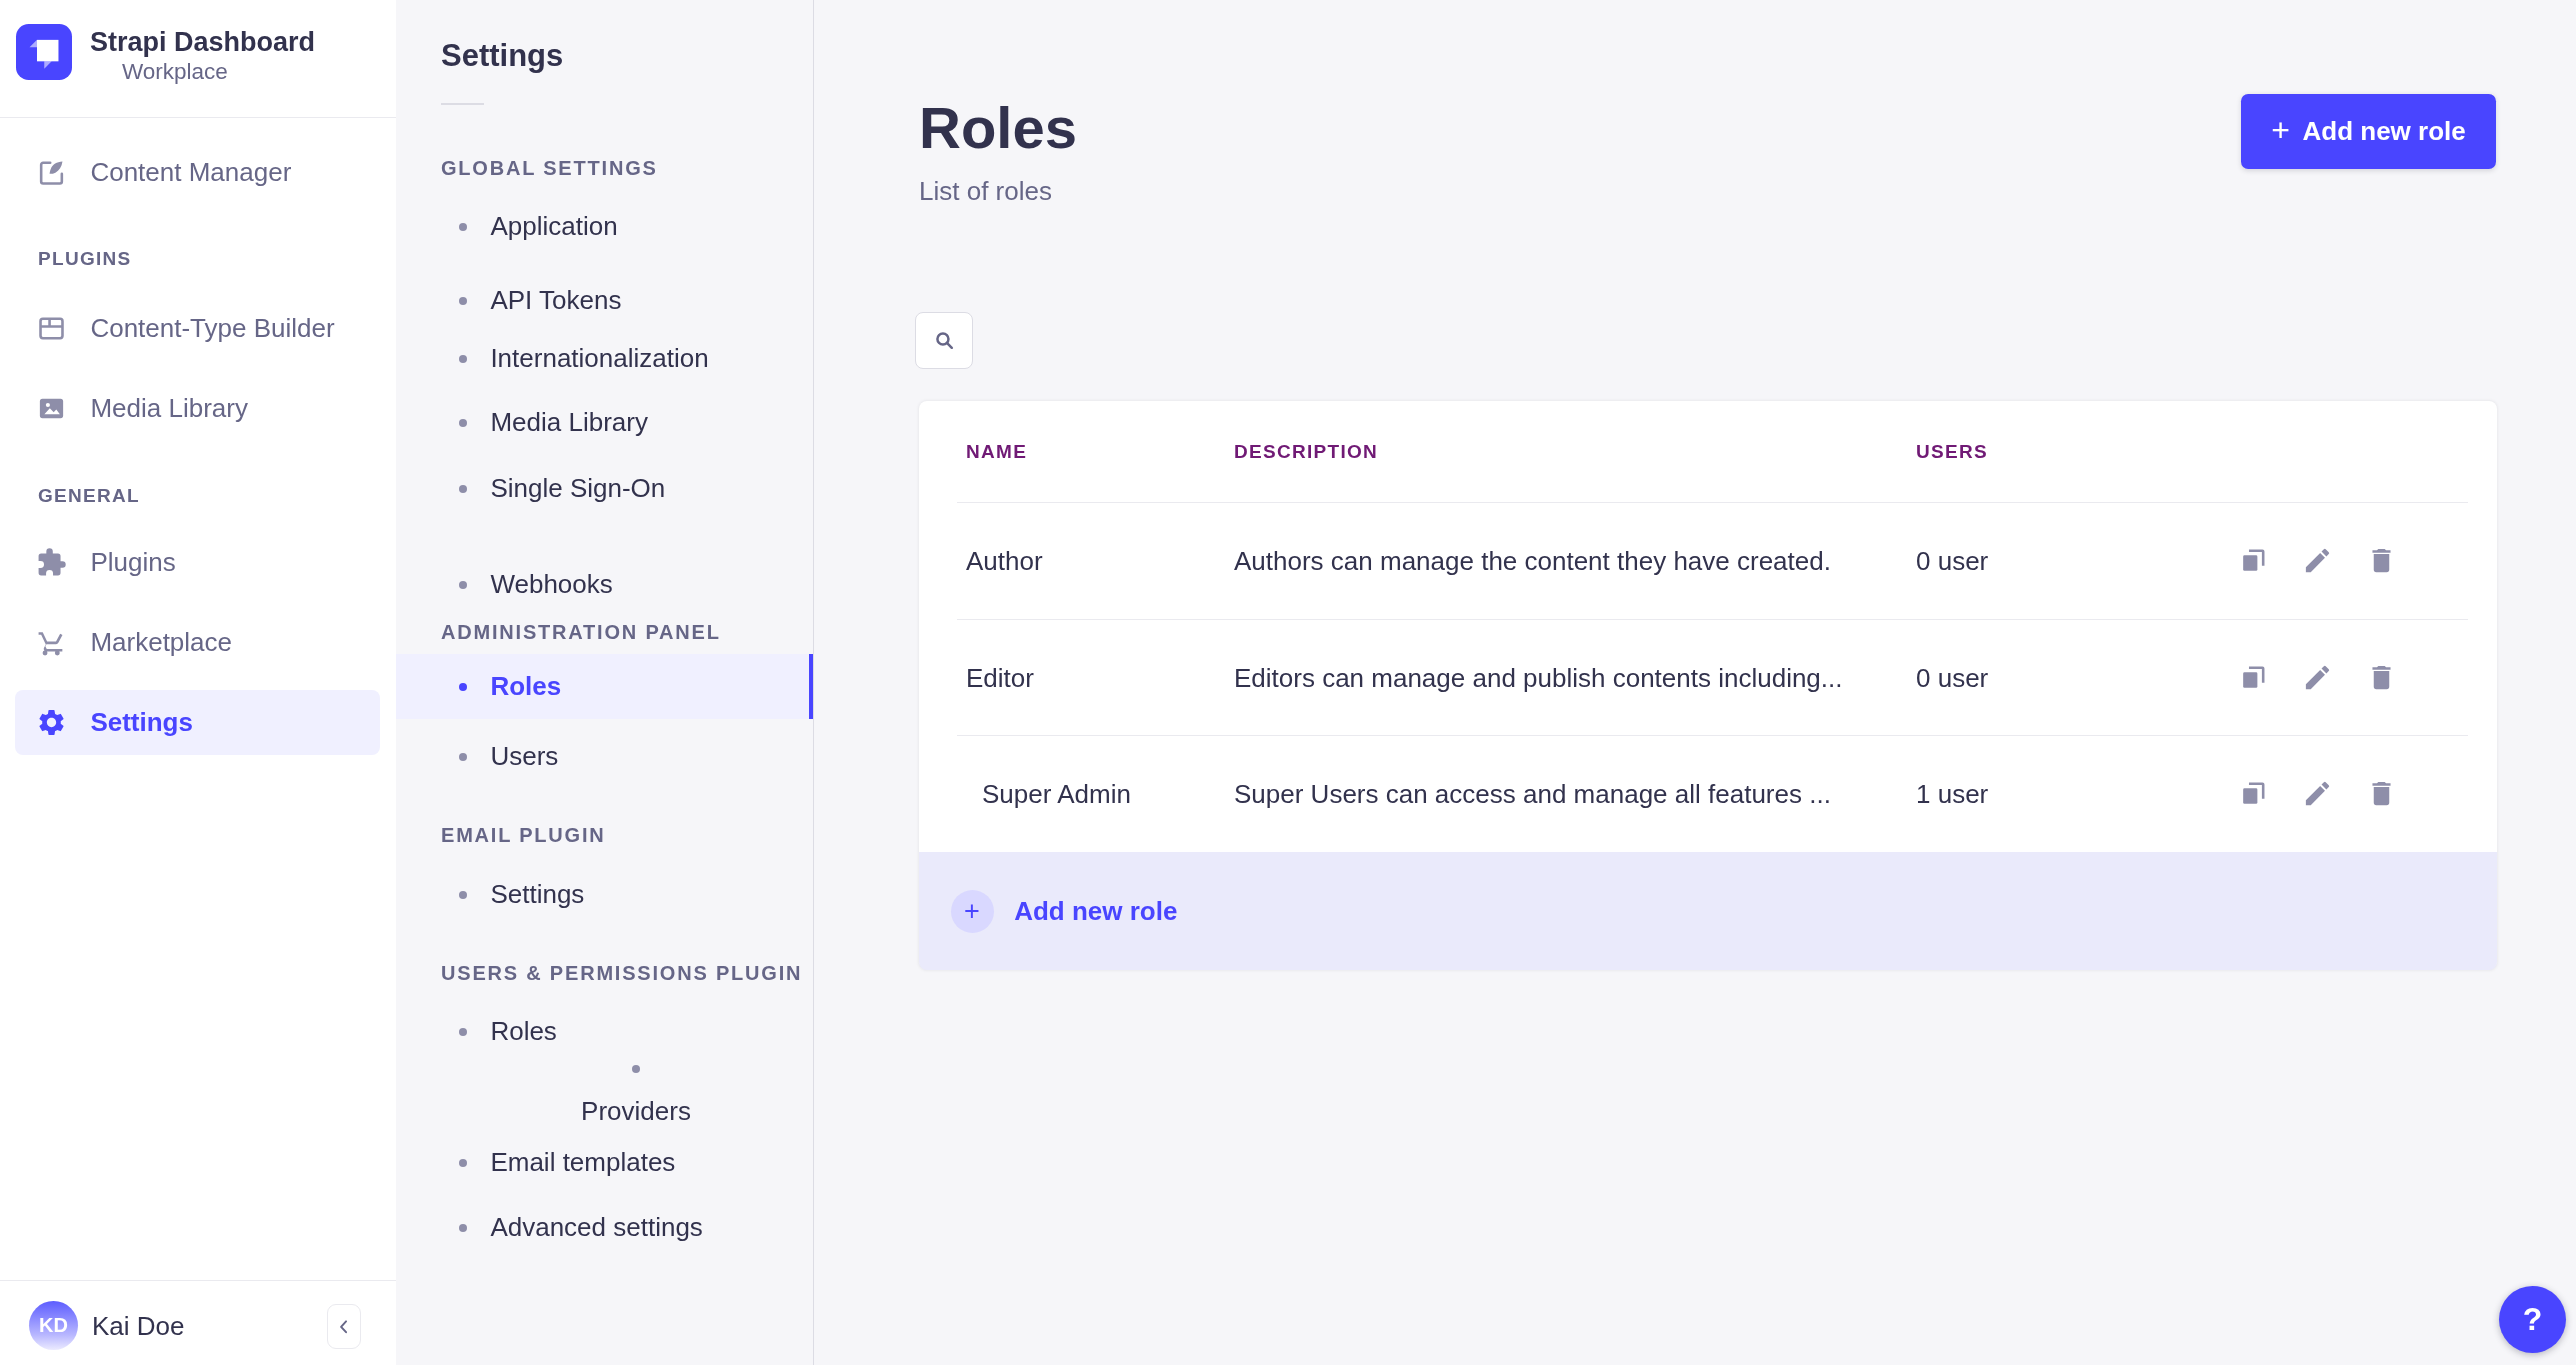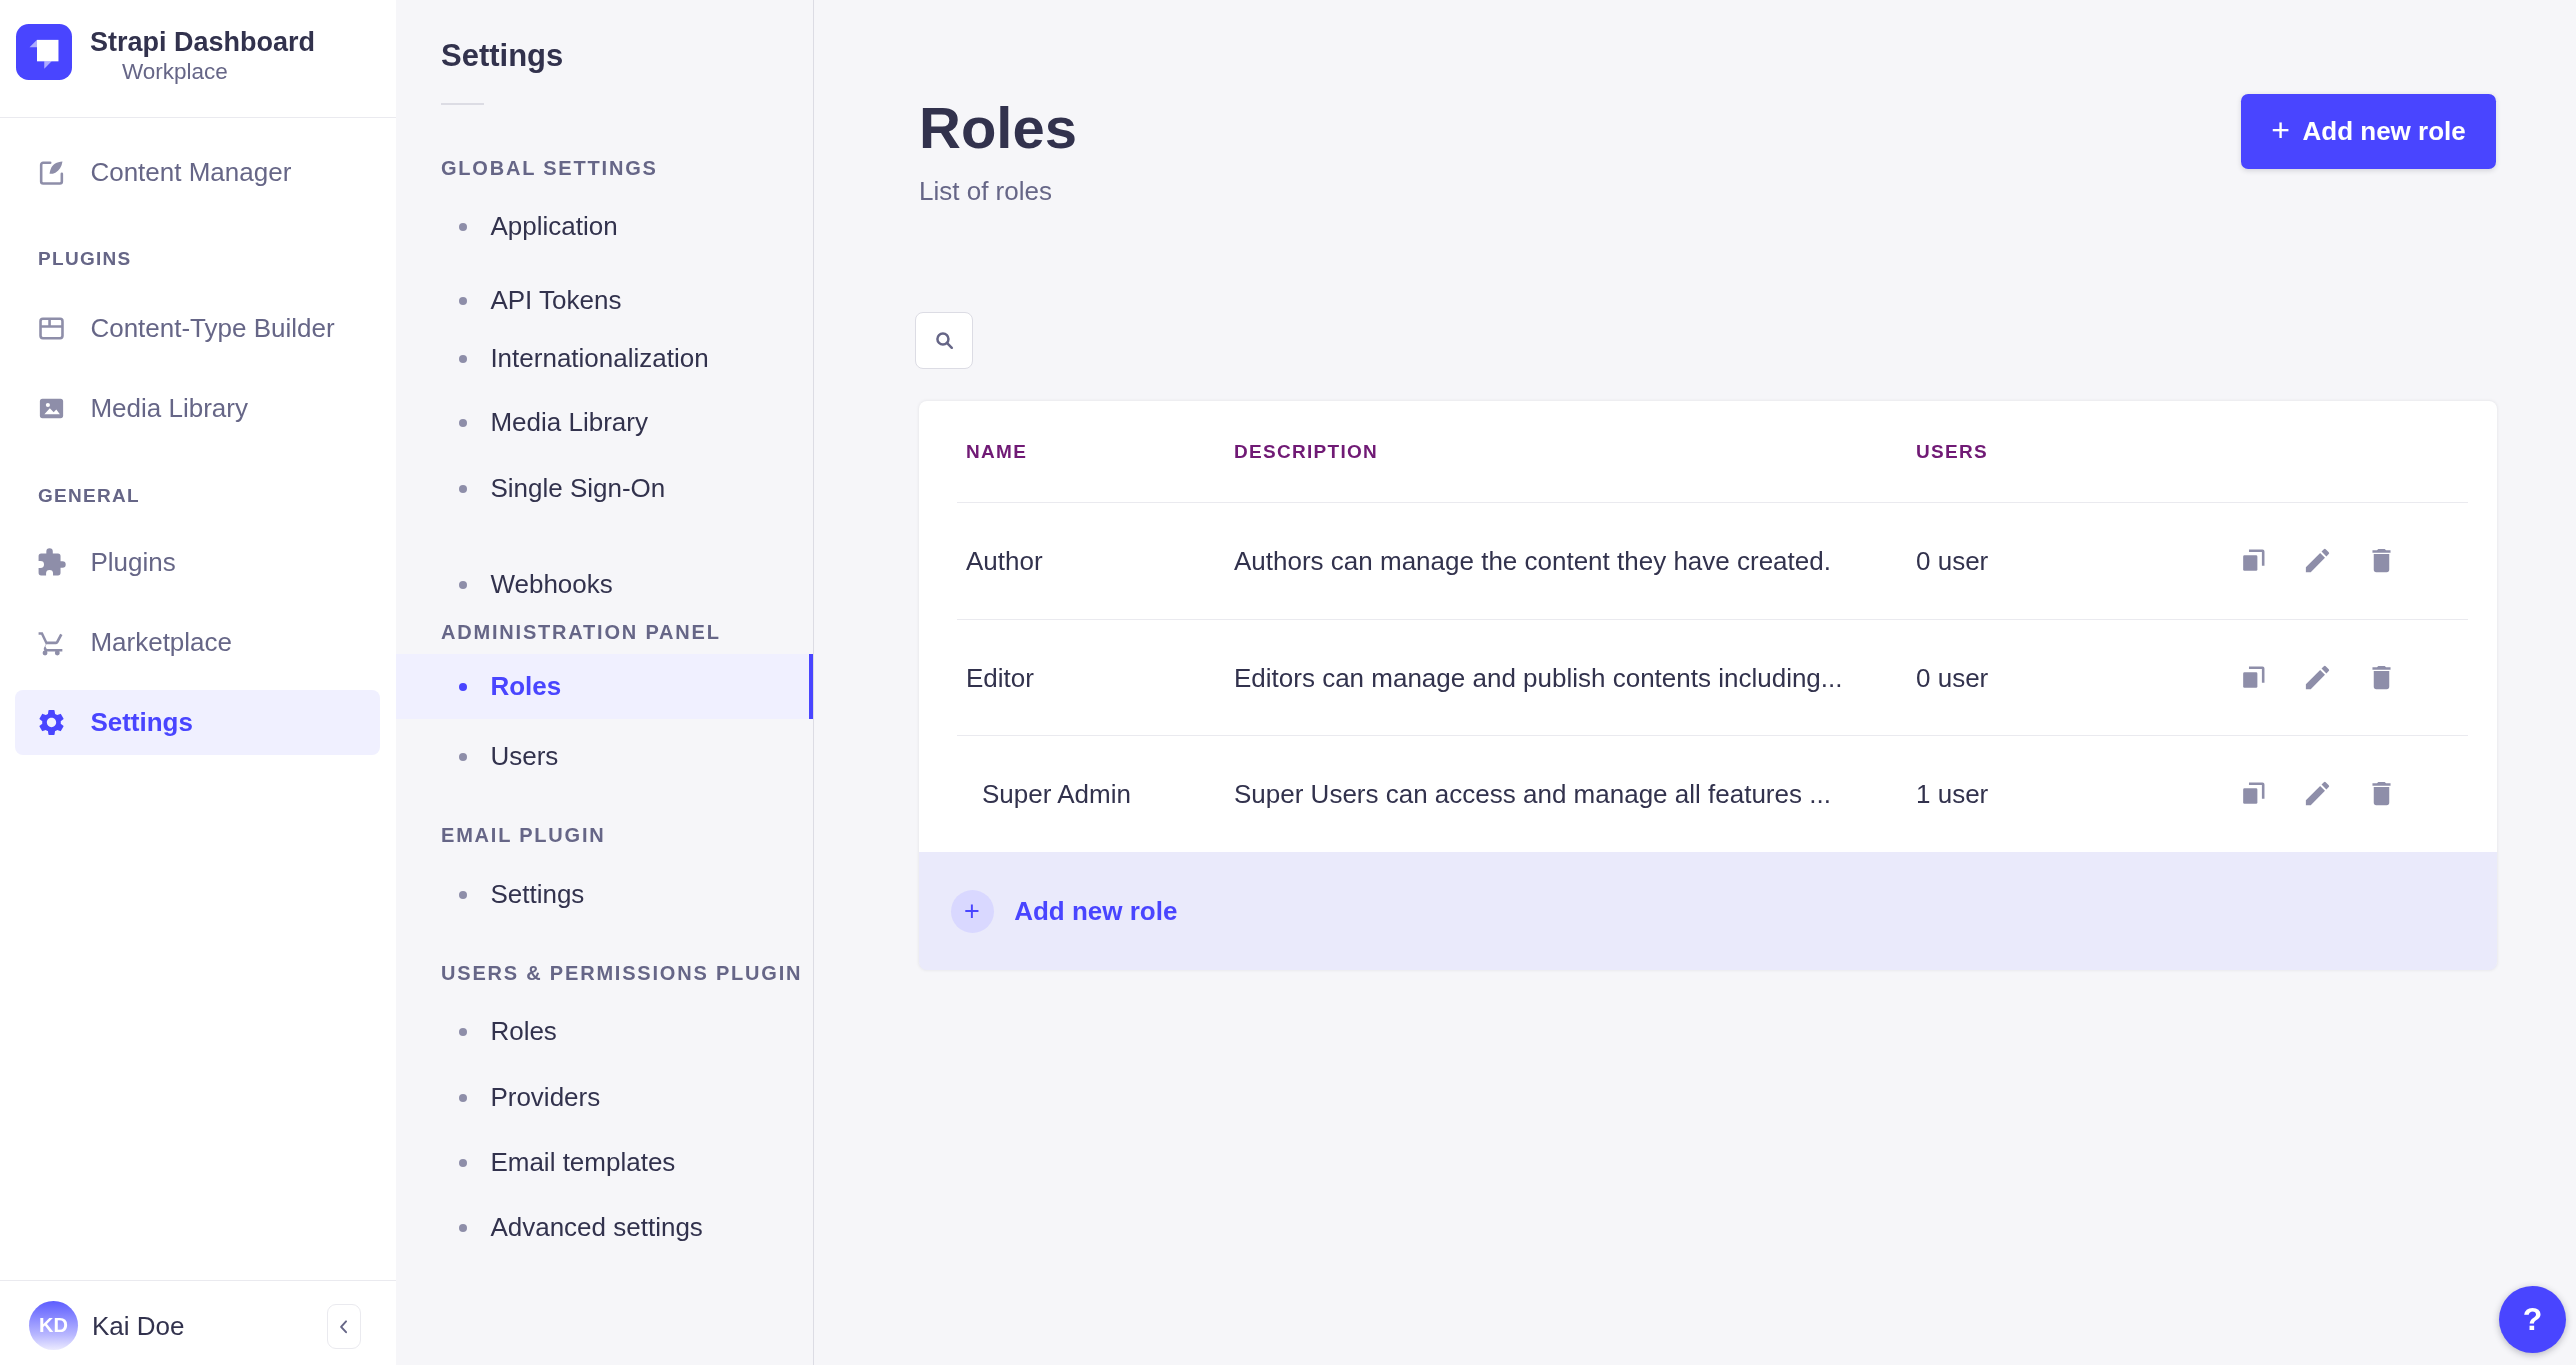--- a/index.html
+++ b/index.html
@@ -206,21 +206,21 @@
       <span class="dot"></span>
       <span>Settings</span>
     </div>
 
     <div class="sn-section" style="top:962px;">USERS &amp; PERMISSIONS PLUGIN</div>
 
     <div class="sn-item clickable" style="top:999px;">
       <span class="dot"></span>
       <span>Roles</span>
     </div>
-    <div class="sn-item clickable" style="top:1065px;">
+    <div class="sn-item clickable" style="top:1065px;flex-direction:column;">
       <span class="dot"></span>
       <span>Providers</span>
     </div>
     <div class="sn-item clickable" style="top:1130px;">
       <span class="dot"></span>
       <span>Email templates</span>
     </div>
     <div class="sn-item clickable" style="top:1195px;">
       <span class="dot"></span>
       <span>Advanced settings</span>

